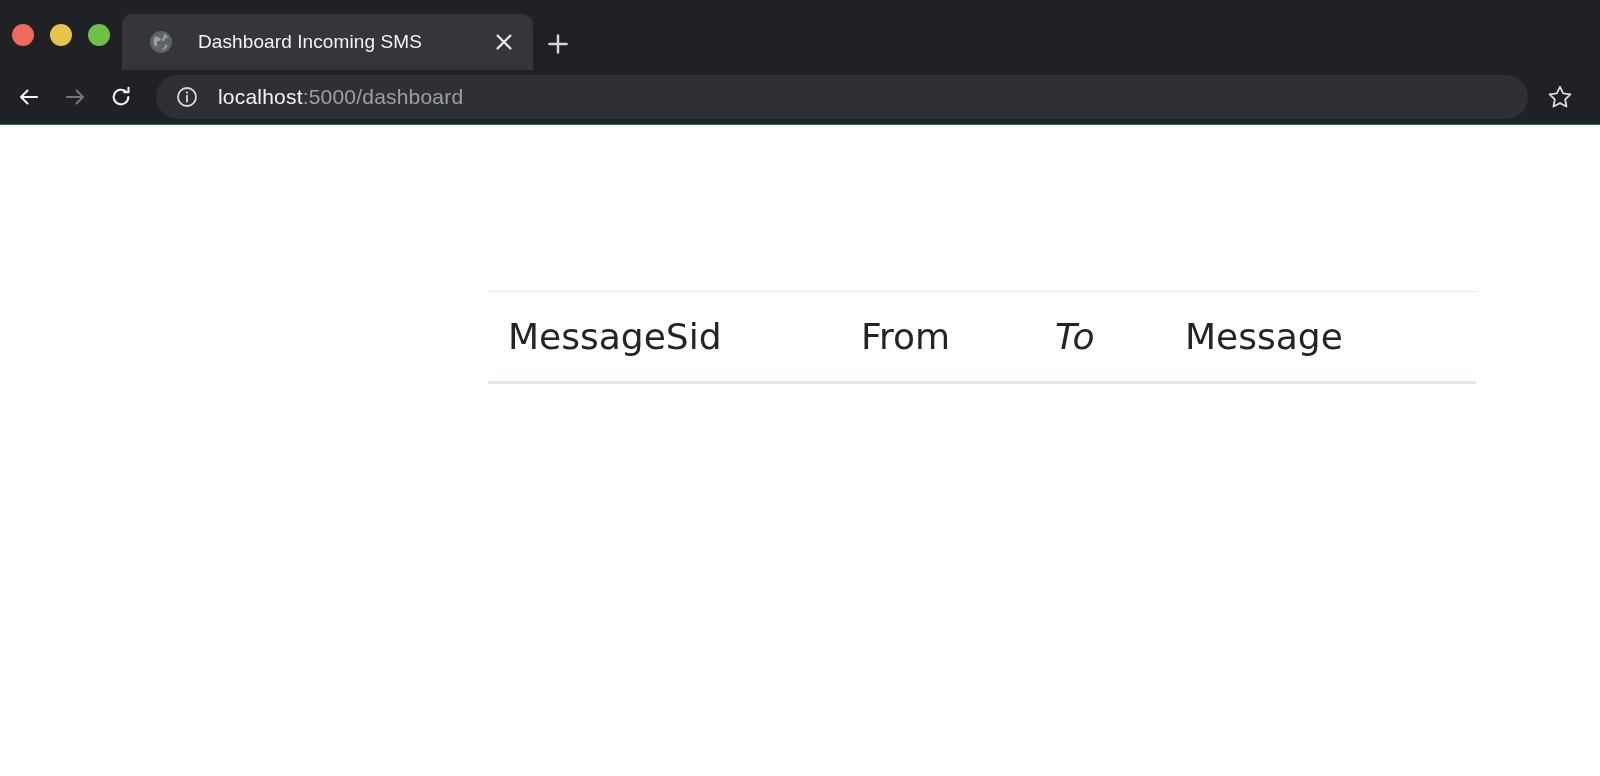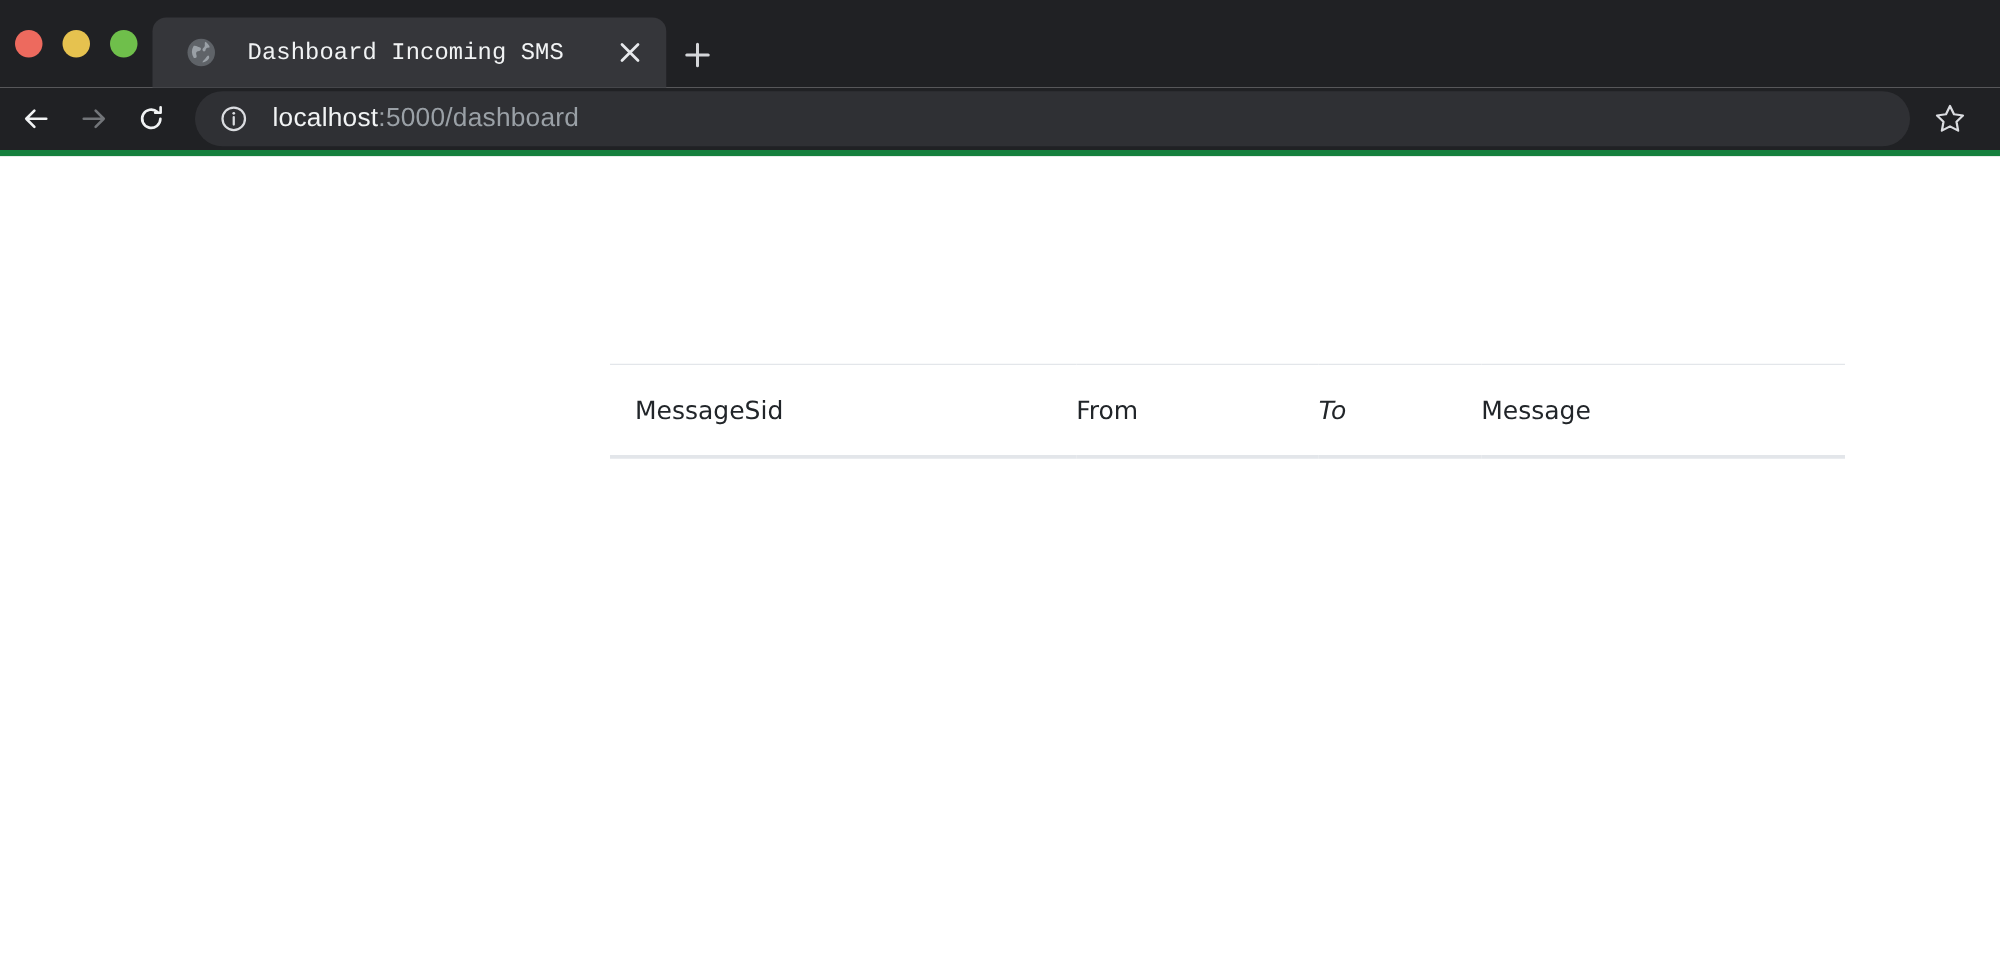--- a/index.html
+++ b/index.html
@@ -8,21 +8,21 @@
     background:#ffffff;
     font-family:"Liberation Sans", sans-serif;
     overflow:hidden;
   }
 
   
   .browser { width:1600px; height:776px; display:flex; flex-direction:column; }
 
   .tabstrip {
     height:70px; background:#202124;
-    display:flex; align-items:flex-end; position:relative; flex:0 0 70px;font-family:Liberation Mono, monospace;
+    display:flex; align-items:flex-end; position:relative; flex:0 0 70px;
   }
 
   .traffic-lights {
     position:absolute; left:0; top:0; height:70px;
     display:flex; align-items:center; gap:16px; padding-left:12px;
   }
   .light { width:22px; height:22px; border-radius:50%; }
   .light.red    { background:#ed6a5e; }
   .light.yellow { background:#e6c24f; }
   .light.green  { background:#6fbf4b; }
@@ -48,21 +48,21 @@
   }
   .newtab {
     position:absolute; left:538px; bottom:6px;
     width:40px; height:40px;
     display:flex; align-items:center; justify-content:center;
   }
 
   .toolbar {
     height:55px; background:#202124;
     display:flex; align-items:center; padding:0 18px 0 6px;
-    flex:0 0 55px; border-bottom:5px solid #15803d;
+    flex:0 0 55px; border-bottom:1px solid #15803d;
   }
   .navbtn {
     width:46px; height:46px; flex:0 0 46px;
     display:flex; align-items:center; justify-content:center;
   }
   .omnibox {
     flex:1; height:44px; margin-left:12px; margin-right:6px;
     background:#2f3034; border-radius:22px;
     display:flex; align-items:center; padding:0 18px;
   }
@@ -80,21 +80,21 @@
   .viewport {
     flex:1; background:#ffffff; position:relative; overflow:hidden;
   }
   .sms-table {
     position:absolute; left:488px; top:166px;
     width:988px; border-collapse:collapse;
     font-family:"DejaVu Sans", sans-serif;
   }
   .sms-table thead tr { }
   .sms-table th {
-    font-weight:400; font-size:20px; color:#212529; text-align:left;
+    font-weight:400; font-size:36px; color:#212529; text-align:left;
     padding:24px 0 24px 0; vertical-align:bottom;
     border-top:1px solid #e3e6ea;
     border-bottom:3px solid #e3e6ea;
     white-space:nowrap;
   }
   .col-messagesid { width:373px; padding-left:20px !important; }
   .col-from       { width:194px; }
   .col-to         { width:130px;font-style:italic; }
   .col-message    { width:291px;margin-left:28px; }
 </style>

